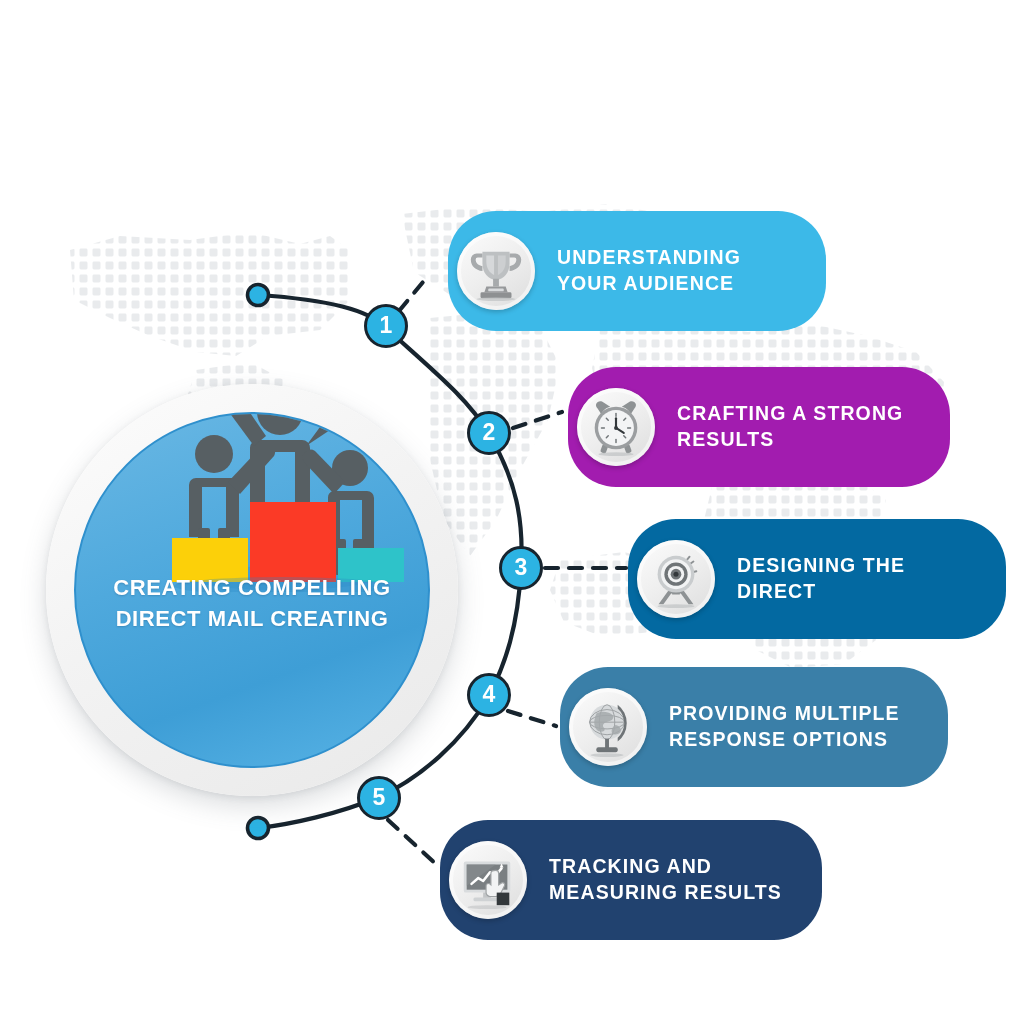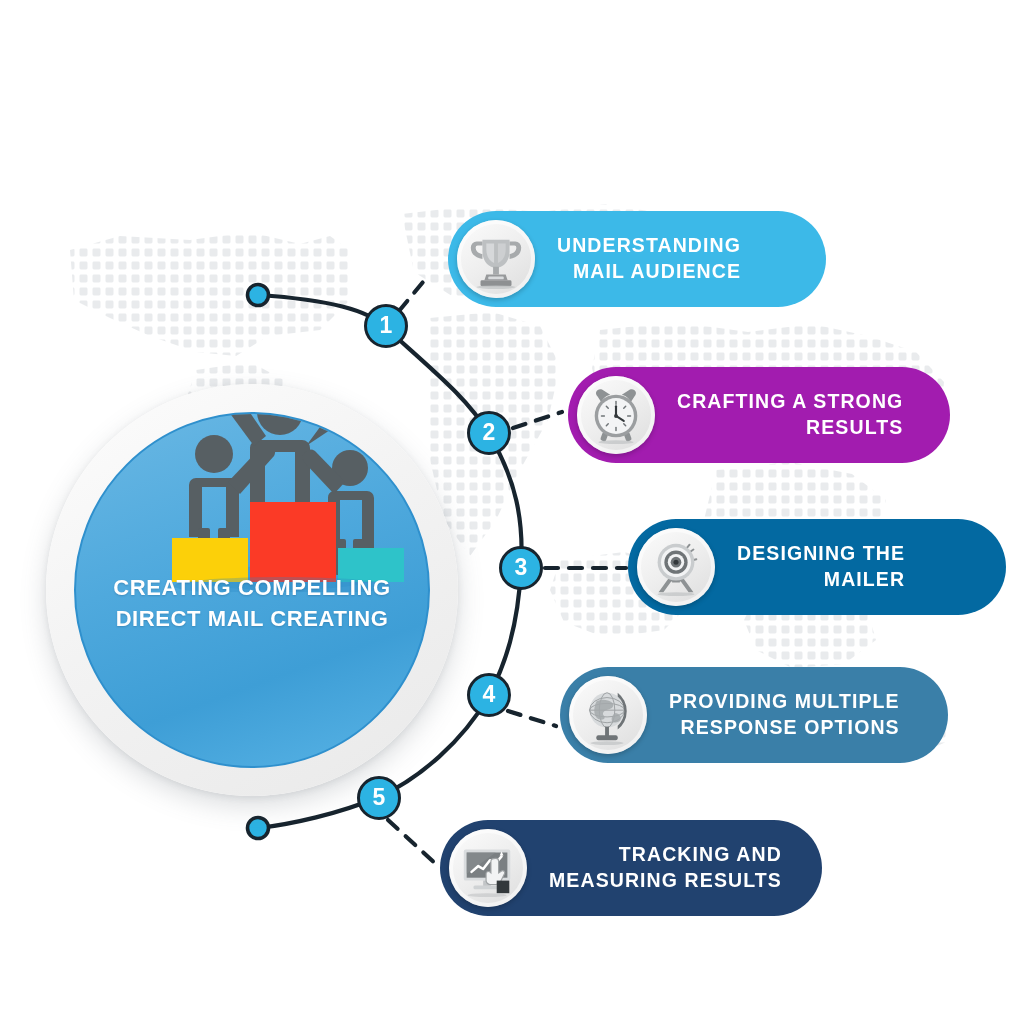--- a/index.html
+++ b/index.html
@@ -61,26 +61,25 @@
     font-weight:bold;
     display:flex; align-items:center; justify-content:center;
     line-height:1;
     z-index:6;
   }
   .badge span { transform:translateY(-1px); }
 
   
   .pill {
     position:absolute;
-    height:96px;
+    height:120px;
     border-radius:48px;
     display:flex;
     align-items:center;
     z-index:4;
-    text-align:right;
   }
   .pill-icon {
     flex:0 0 auto;
     width:78px; height:78px;
     margin-left:9px;
     border-radius:50%;
     background:linear-gradient(145deg,#fcfcfc 0%,#eeeeee 50%,#dcdcdc 100%);
     box-shadow:0 2px 5px rgba(0,0,0,.22), inset 0 0 0 4px rgba(255,255,255,.55);
     display:flex; align-items:center; justify-content:center;
     overflow:hidden;
@@ -211,21 +210,21 @@
           <rect x="29" y="40" width="6" height="8"></rect>
           <path d="M22,48 h20 l2,6 h-24 z" fill="#97999b"></path>
           <rect x="16" y="54" width="32" height="6" rx="1.5" fill="#8e9092"></rect>
           <rect x="24" y="50" width="16" height="3" rx="1" fill="#d9dbdd"></rect>
         </g>
         <ellipse cx="32" cy="61" rx="20" ry="2" fill="#b9bcbe" opacity=".6"></ellipse>
       </svg>
     </div>
     <div class="pill-label">
       <span>UNDERSTANDING</span>
-      <span>MAIL AUDIENCE</span>
+      <span>YOUR AUDIENCE</span>
     </div>
   </div>
 
   <div class="pill" style="left:568px; top:367px; width:382px; background:#a21caf;">
     <div class="pill-icon">
       <svg viewBox="0 0 64 64" width="62" height="62" aria-hidden="true">
         <g fill="#8e9294">
           <path d="M13,13 c-4,-4 0,-9 5,-7 l8,5 c-4,1 -8,4 -9,8 z"></path>
           <path d="M51,13 c4,-4 0,-9 -5,-7 l-8,5 c4,1 8,4 9,8 z"></path>
           <rect x="17" y="50" width="6" height="9" rx="2" transform="rotate(20 20 54)"></rect>
@@ -271,21 +270,21 @@
         <circle cx="32" cy="27" r="15.5" fill="#f2f3f4"></circle>
         <circle cx="32" cy="27" r="12" fill="#6f7477"></circle>
         <circle cx="32" cy="27" r="8.5" fill="#f2f3f4"></circle>
         <circle cx="32" cy="27" r="5.5" fill="#6f7477"></circle>
         <circle cx="32" cy="27" r="2.6" fill="#33383b"></circle>
         <ellipse cx="32" cy="60" rx="19" ry="2" fill="#b9bcbe" opacity=".6"></ellipse>
       </svg>
     </div>
     <div class="pill-label">
       <span>DESIGNING THE</span>
-      <span>MAILER</span>
+      <span>DIRECT</span>
     </div>
   </div>
 
   <div class="pill" style="left:440px; top:820px; width:382px; background:#21426f;">
     <div class="pill-icon">
       <svg viewBox="0 0 64 64" width="62" height="62" aria-hidden="true">
         <rect x="7" y="13" width="48" height="32" rx="2" fill="#d9dcde"></rect>
         <rect x="10" y="16" width="42" height="26" fill="#7a7f82"></rect>
         <path d="M10,16 L40,16 L10,38 Z" fill="#8b9094" opacity=".55"></path>
         <polyline points="15,36 22,30 27,33 34,24 40,27 46,20" fill="none" stroke="#ffffff" stroke-width="2.6" stroke-linecap="round" stroke-linejoin="round"></polyline>

